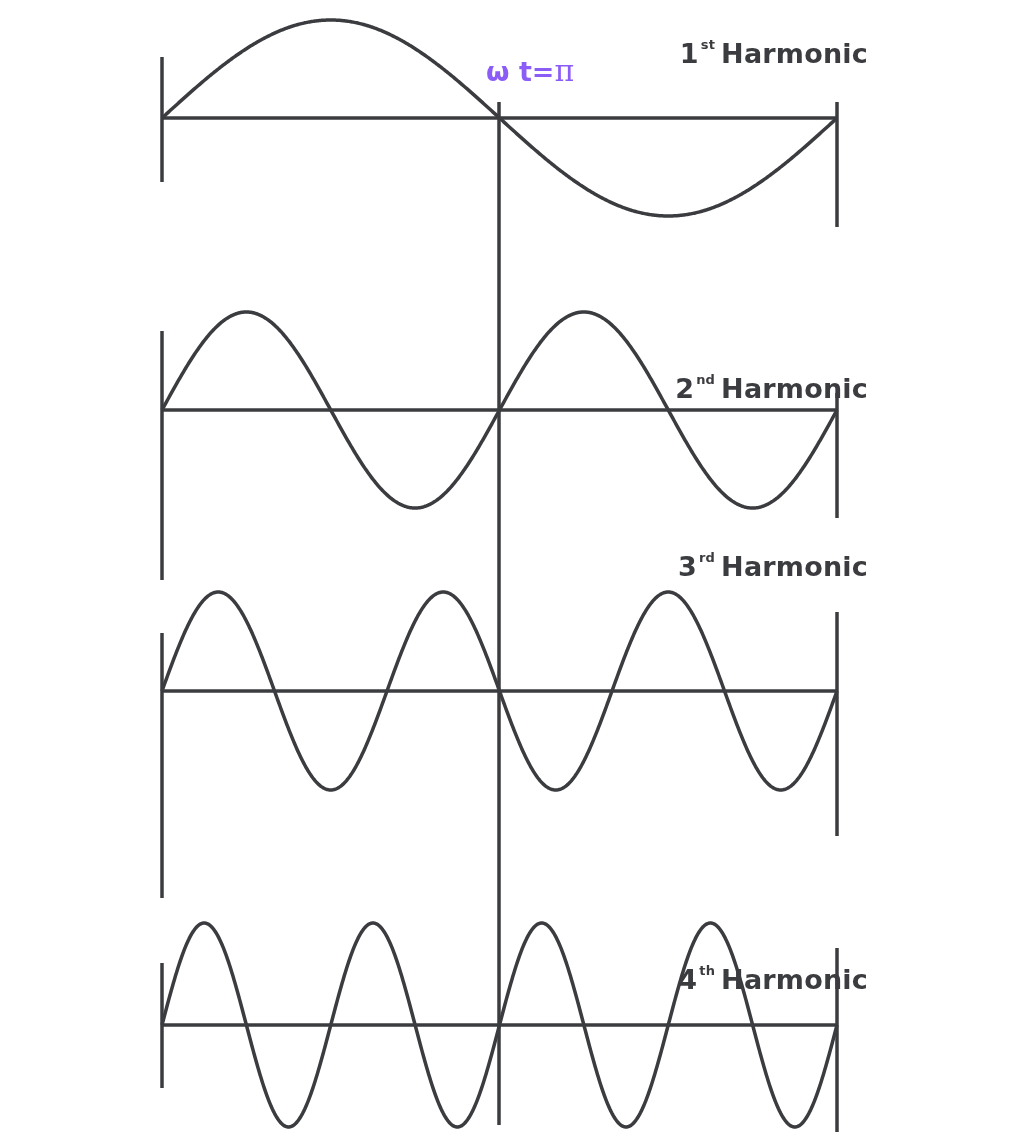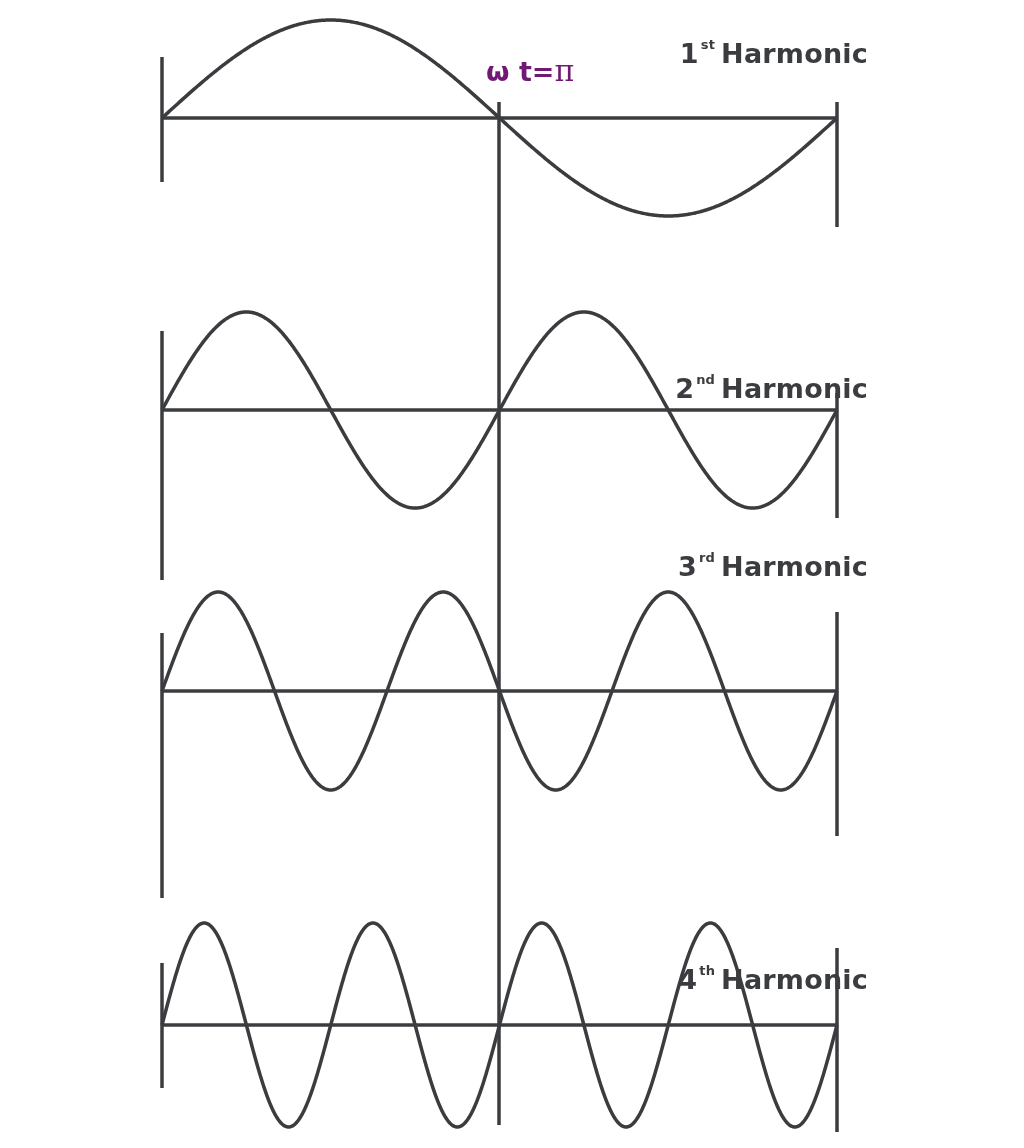--- a/index.html
+++ b/index.html
@@ -16,21 +16,21 @@
     line-height: 32px;
     white-space: nowrap;
     letter-spacing: 0.2px;
   }
   .label sup { font-size: 13px; vertical-align: 14px; margin-left: 2px; margin-right: 6px; }
   .marker {
     position: absolute;
     left: 486px; top: 53px;
     font-family: "DejaVu Sans", sans-serif;
     font-weight: bold;
-    color: #701a75;
+    color: #8b5cf6;
     font-size: 27px;
     white-space: nowrap;
   }
   .marker .pi { font-family: "DejaVu Serif", serif; font-weight: normal; font-size: 30px; }
 </style>
 </head>
 <body>
 
 <svg id="canvas" width="1024" height="1148" viewBox="0 0 1024 1148" xmlns="http://www.w3.org/2000/svg">
   <g id="waves">

